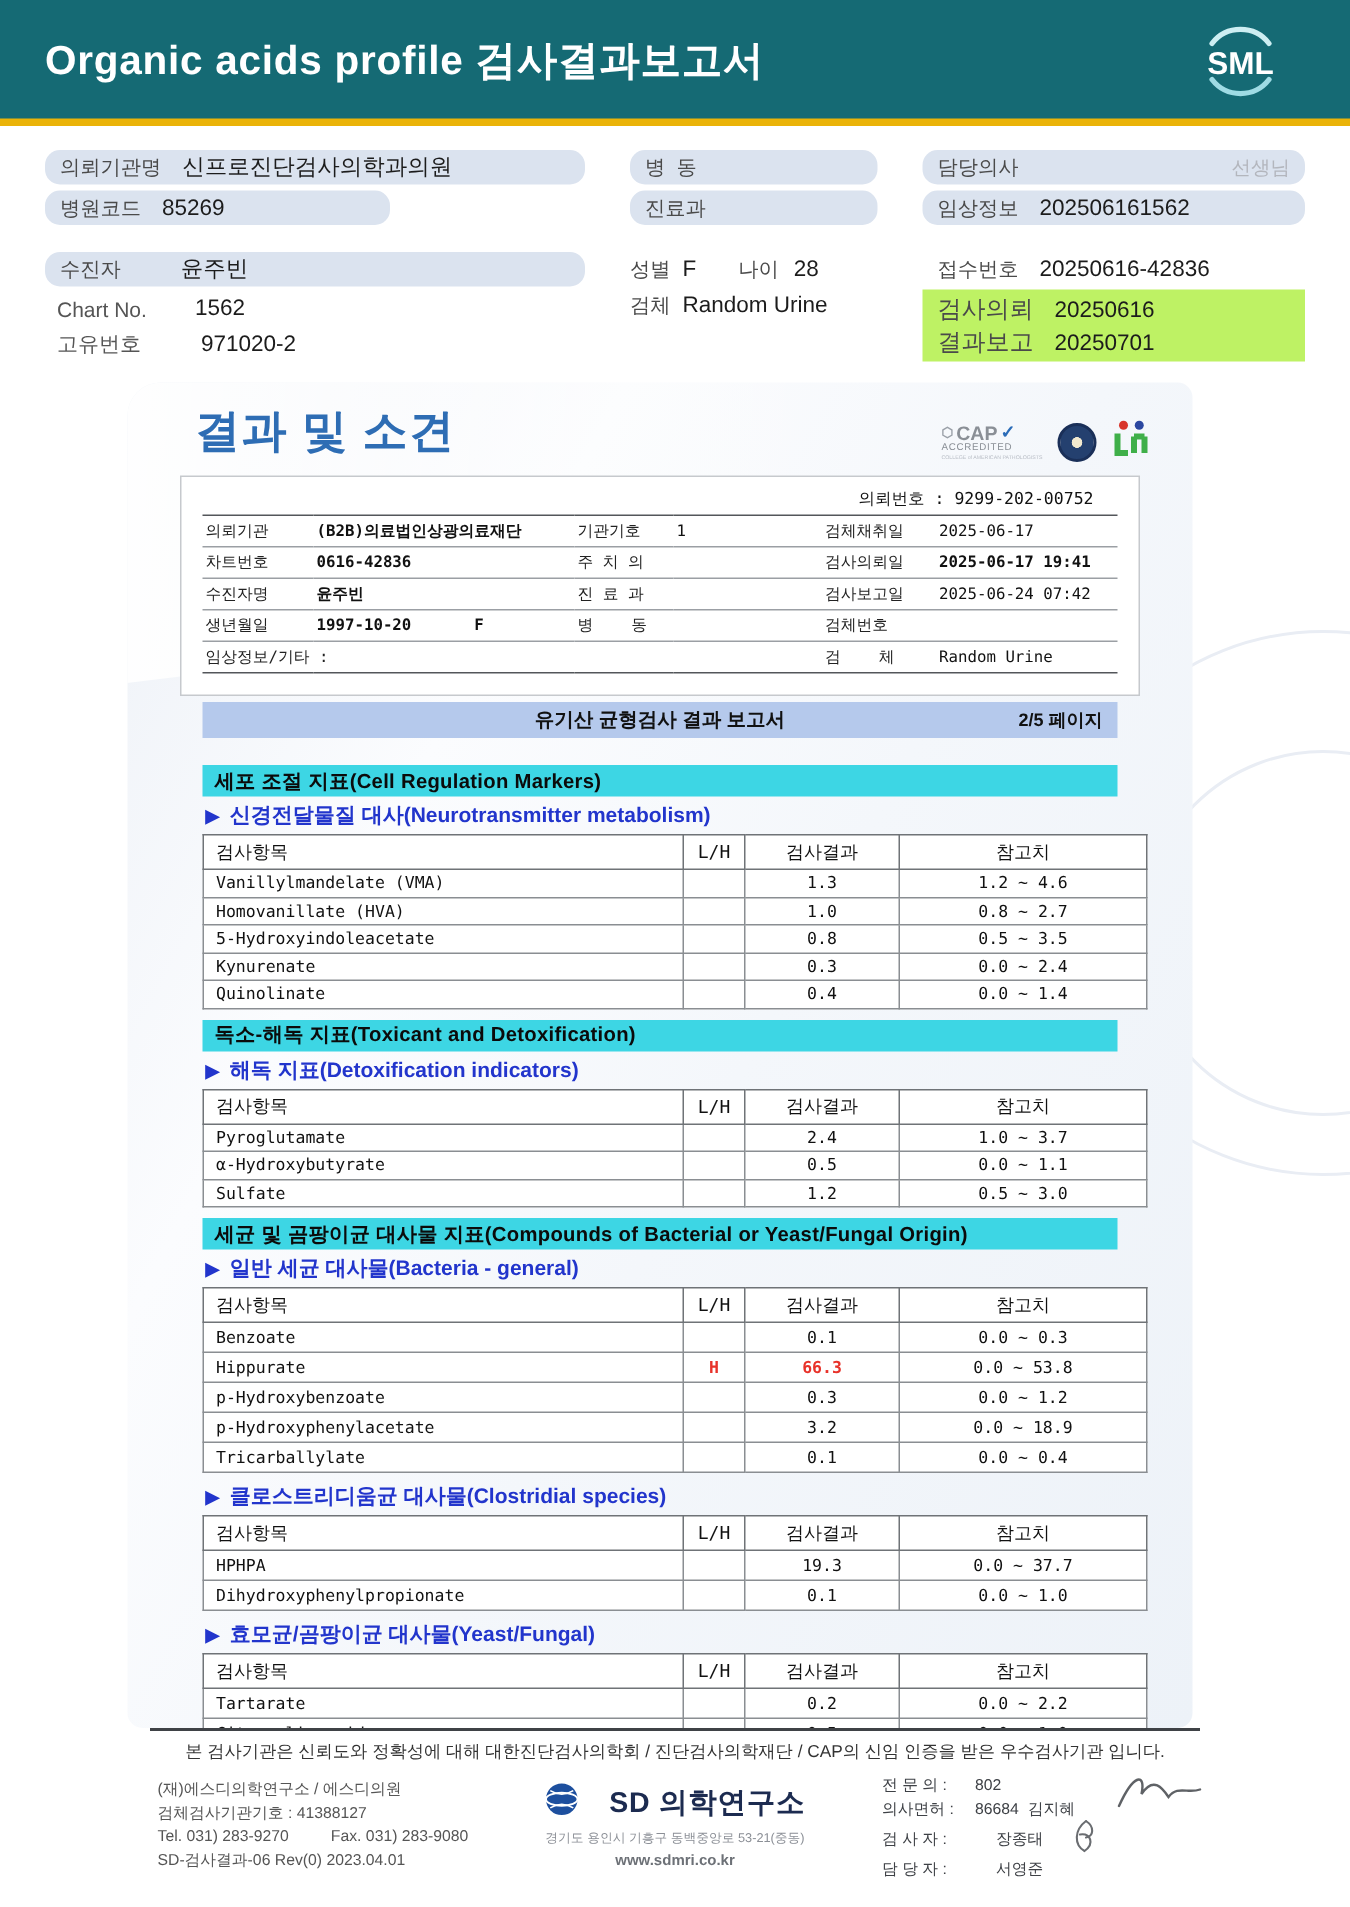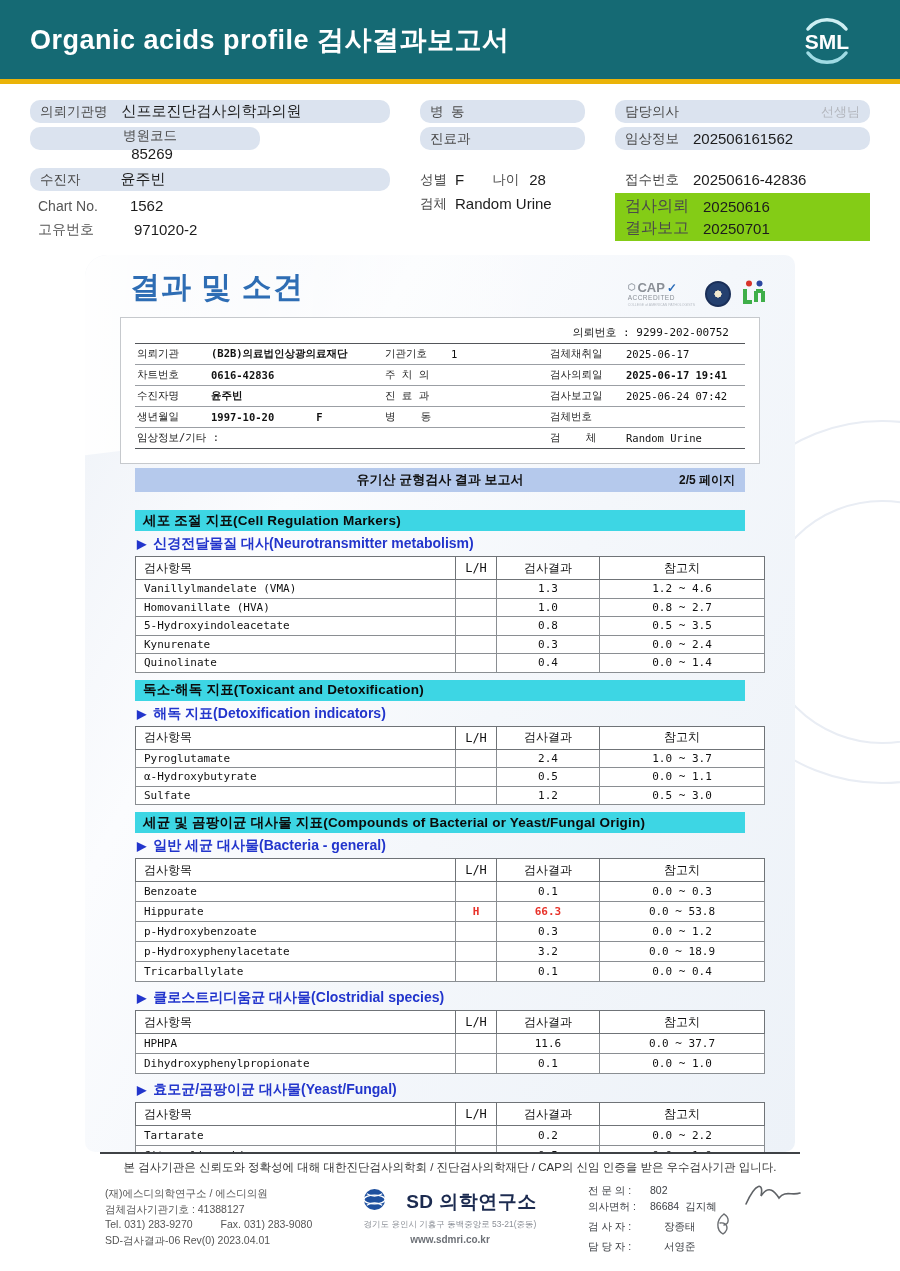--- a/index.html
+++ b/index.html
@@ -15,21 +15,21 @@
   .app-title{
     position:absolute;left:30px;top:22px;color:#fff;font-size:27px;font-weight:bold;letter-spacing:.5px;
   }
   .sml-logo{position:absolute;right:40px;top:8px;width:66px;height:66px;}
   
   .pi-row{position:absolute;height:23px;display:flex;align-items:center;box-sizing:border-box;font-size:13.5px;color:#444;border-radius:10px;}
   .pi-row.boxed{background:#dbe3ef;}
   .pi-label{padding-left:10px;white-space:pre;color:#4a4a4a;}
   .pi-value{margin-left:14px;font-size:15px;color:#1c1c1c;}
   .pi-ghost{margin-left:auto;padding-right:10px;color:#b3b6bd;font-size:13px;}
-  .pi-stack{position:absolute;left:615px;top:193px;width:255px;height:48px;background:#84cc16;box-sizing:border-box;padding:2px 0;}
+  .pi-stack{position:absolute;left:615px;top:193px;width:255px;height:48px;background:#bef264;box-sizing:border-box;padding:2px 0;}
   .pi-stack .line{display:flex;align-items:center;height:22px;}
   
   .deco-circle{position:absolute;border-radius:50%;border:2px solid #e9edf4;z-index:0;}
   .panel{
     position:absolute;left:85px;top:255px;width:710px;height:897px;z-index:1;
     background:linear-gradient(118deg,#edf1f7 0%,#fbfcfe 28%,#f4f7fb 55%,#edf2f8 100%);
     border-radius:22px 10px 10px 10px;overflow:hidden;
   }
   .panel .streak{
     position:absolute;left:-140px;top:-60px;width:760px;height:230px;
@@ -106,21 +106,21 @@
       <path d="M52 45 A 24 24 0 0 1 14 45" fill="none" stroke="#9fdbe4" stroke-width="3.5" stroke-linecap="round"></path>
       <text x="33" y="41" text-anchor="middle" font-family="Liberation Sans,sans-serif" font-size="21" font-weight="bold" fill="#ffffff">SML</text>
     </svg>
   </div>
 </header>
 
 <div class="pi-row boxed" style="left:30px;top:100px;width:360px;">
   <span class="pi-label">의뢰기관명</span>
   <span class="pi-value">신프로진단검사의학과의원</span>
 </div>
-<div class="pi-row boxed" style="left:30px;top:127px;width:230px;flex-direction:column;">
+<div class="pi-row boxed" style="left:30px;top:127px;width:230px;">
   <span class="pi-label">병원코드</span>
   <span class="pi-value">85269</span>
 </div>
 <div class="pi-row boxed" style="left:30px;top:168px;width:360px;">
   <span class="pi-label">수진자</span>
   <span class="pi-value" style="margin-left:40px;">윤주빈</span>
 </div>
 <div class="pi-row" style="left:30px;top:194px;width:360px;">
   <span class="pi-label" style="padding-left:8px;font-size:14px;color:#555;">Chart No.</span>
   <span class="pi-value" style="margin-left:32px;">1562</span>
@@ -408,21 +408,21 @@
           <th class="c-lh">L/H</th>
           <th class="c-res">검사결과</th>
           <th class="c-ref">참고치</th>
         </tr>
       </thead>
       <tbody>
 
           <tr>
             <td class="c-item" style="height:19px;">HPHPA</td>
             <td class="c-lh"></td>
-            <td class="c-res">11.6</td>
+            <td class="c-res">19.3</td>
             <td class="c-ref">0.0 ~ 37.7</td>
           </tr>
 
           <tr>
             <td class="c-item" style="height:19px;">Dihydroxyphenylpropionate</td>
             <td class="c-lh"></td>
             <td class="c-res">0.1</td>
             <td class="c-ref">0.0 ~ 1.0</td>
           </tr>
         </tbody>

